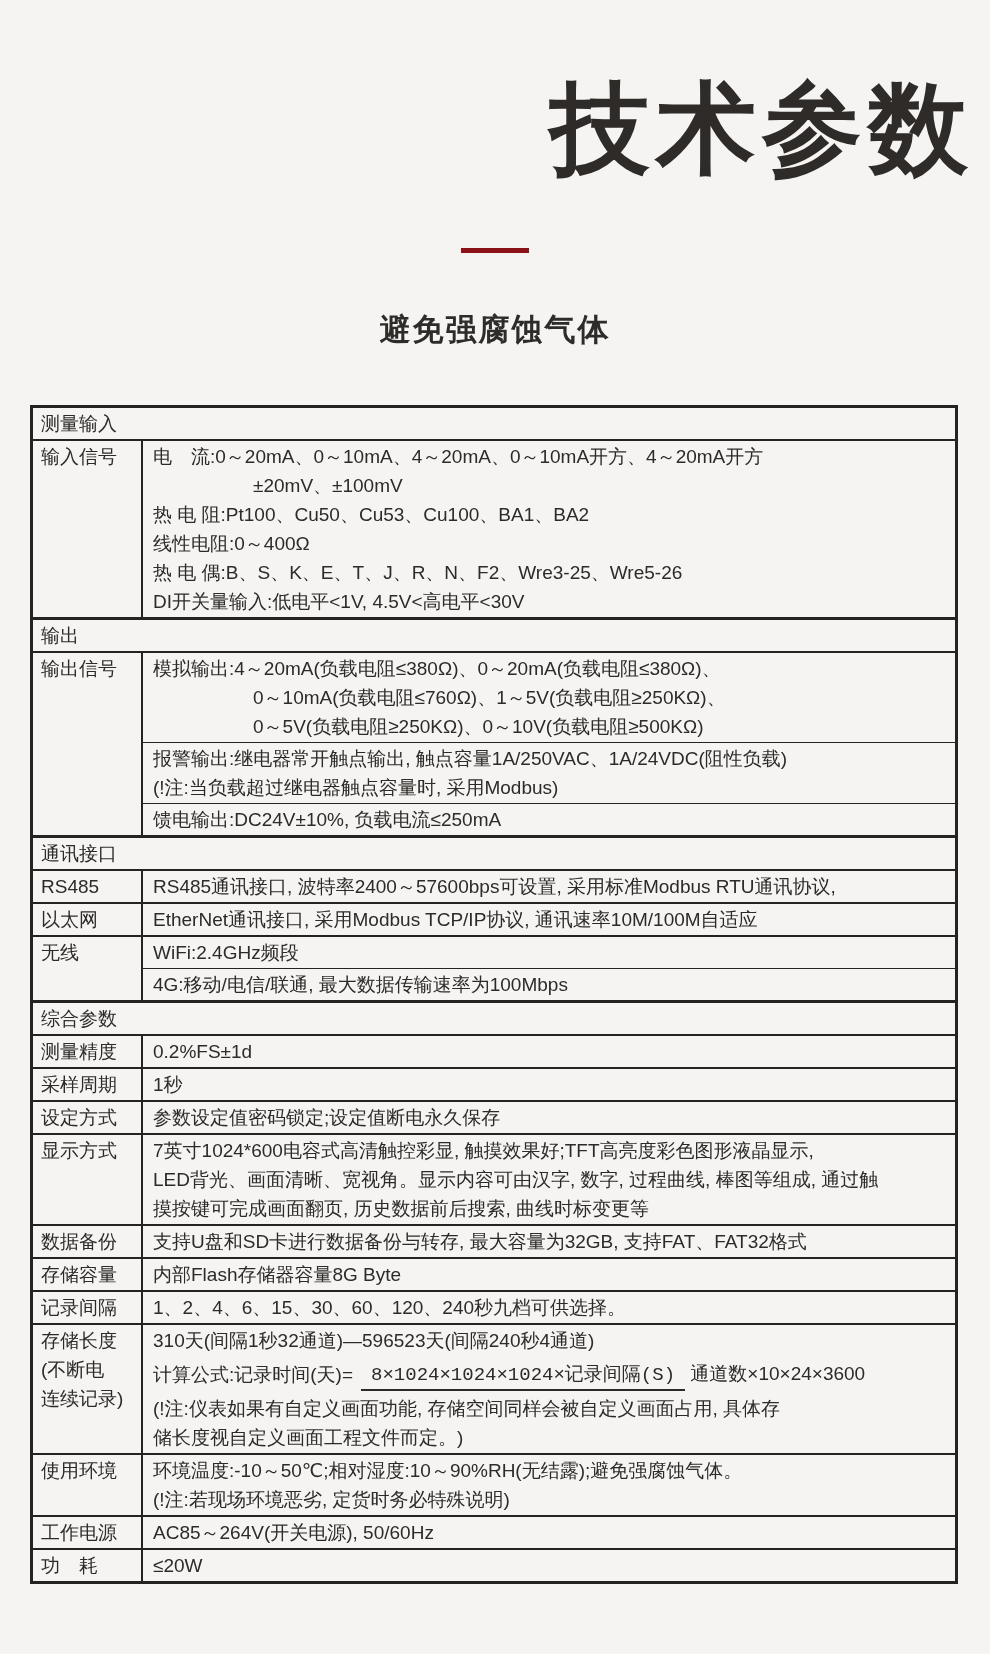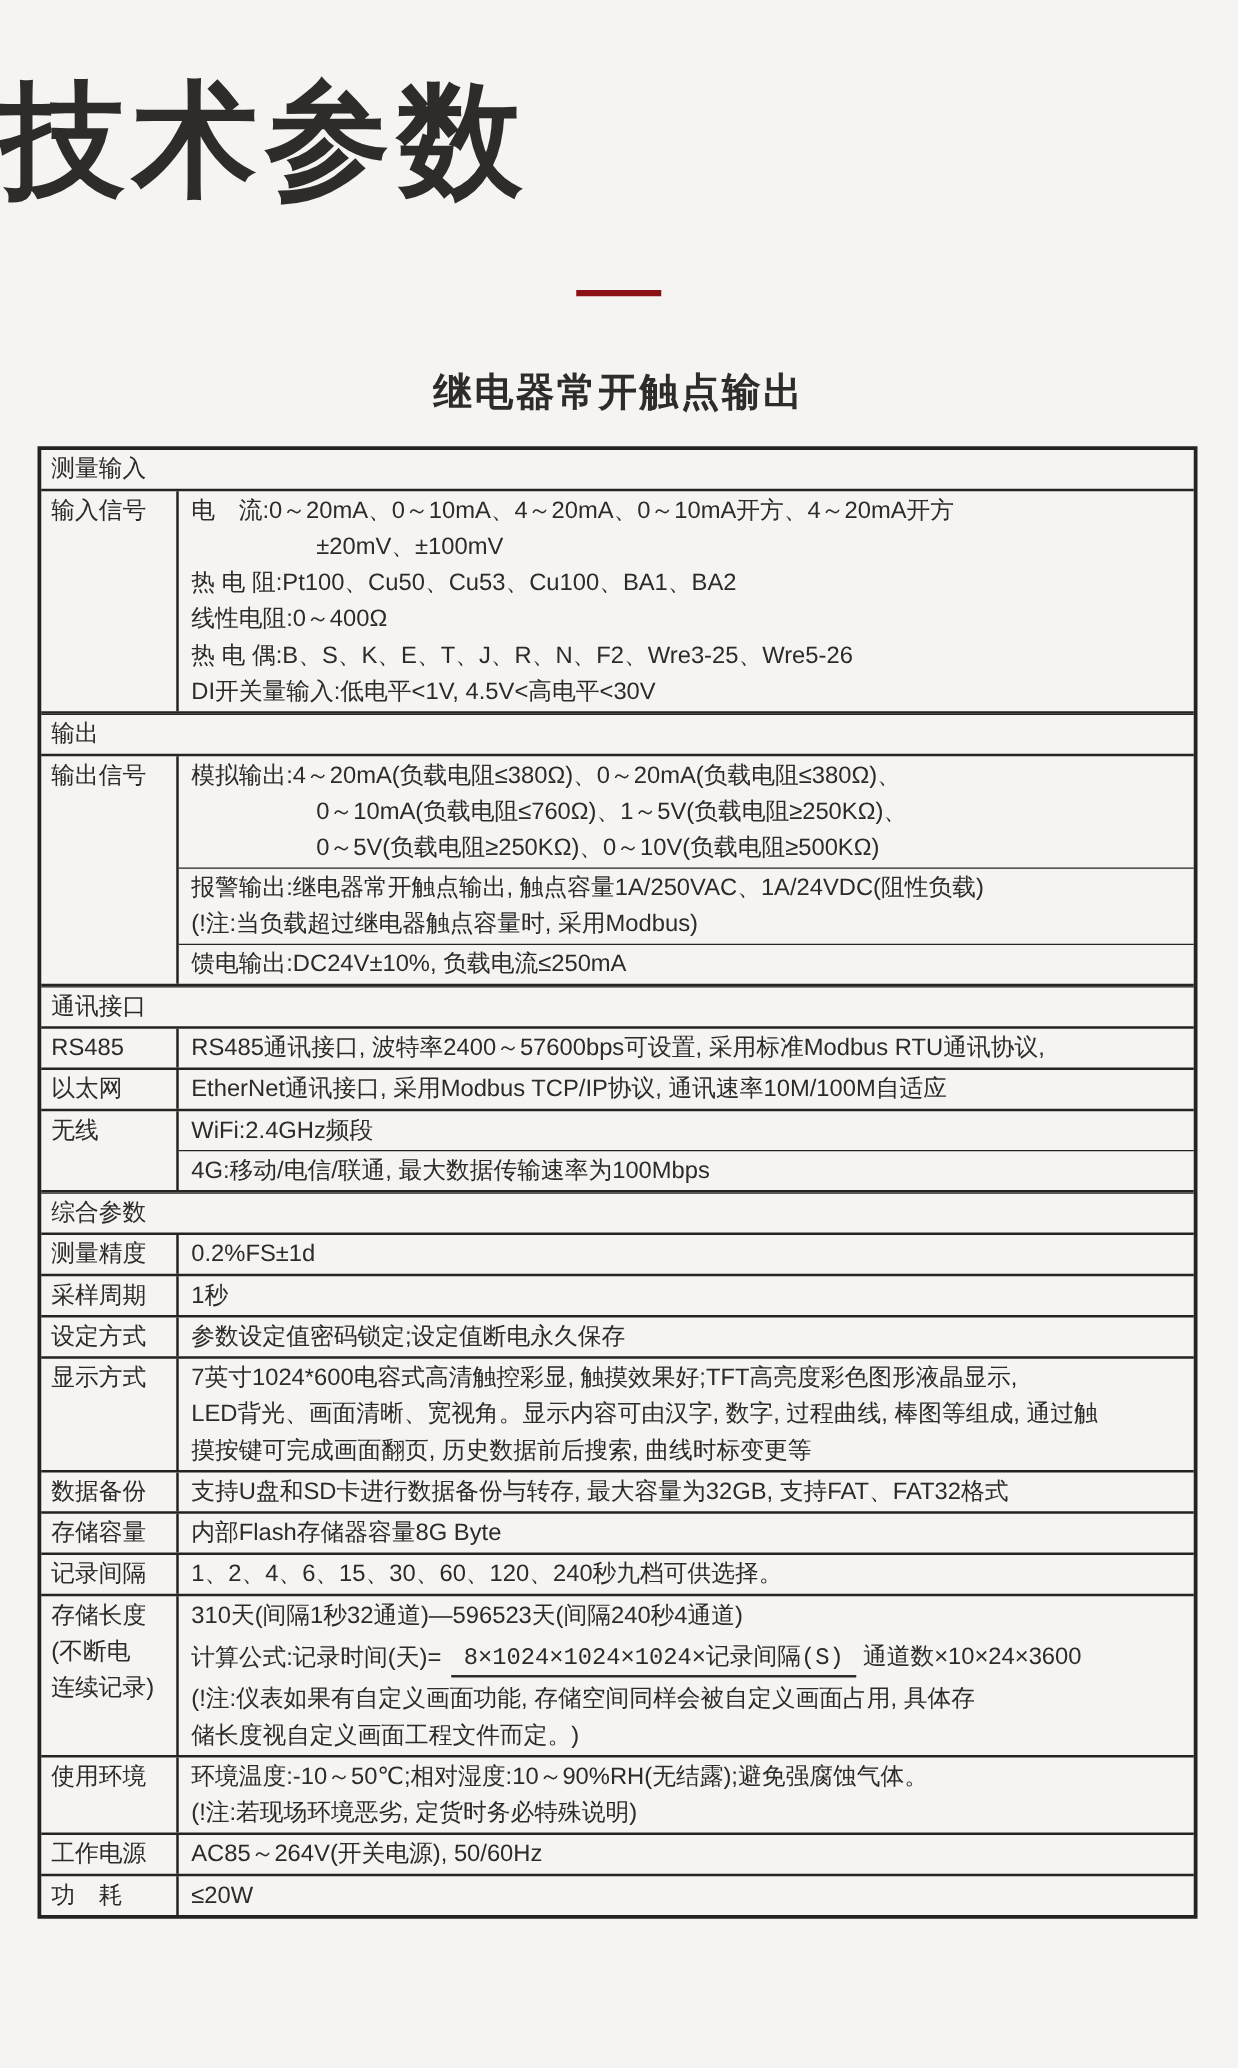--- a/index.html
+++ b/index.html
@@ -11,42 +11,42 @@
   html,body{margin:0;padding:0;}
   body{
     width:990px;height:1654px;overflow:hidden;
     background:var(--bg);
     color:var(--ink);
     font-family:"Liberation Sans","DejaVu Sans",sans-serif;
   }
   .page{width:990px;height:1654px;position:relative;}
 
   .title{
-    margin:0;padding-top:56px;
-    text-align:left;
+    margin:16px;padding-top:56px;
+    text-align:right;
     font-size:100px;line-height:112px;
     font-weight:900;letter-spacing:6px;
     color:#2e2b29;
   }
   .divider{
     width:68px;height:5px;background:var(--accent);
     margin:64px auto 0 auto;
   }
   .subtitle{
     margin:0;padding-top:58px;
     text-align:center;
     font-size:31px;line-height:38px;
     font-weight:700;letter-spacing:2px;
     color:#2e2b29;
   }
 
   .spec-table{
     box-sizing:border-box;
     width:928px;
-    margin:24px 0 0 30px;
+    margin:56px 0 0 30px;
     border:3px solid var(--line);
     font-size:19px;
     line-height:29px;
     color:var(--ink);
   }
   .sec-header{
     padding:1px 8px;
     border-top:1px solid var(--line);
     border-bottom:2px solid var(--line);
     font-weight:400;
@@ -86,21 +86,21 @@
   }
   .frac-den{padding-top:3px;white-space:nowrap;}
 </style>
 </head>
 <body>
 
 <div class="page">
 
   <h1 class="title">技术参数</h1>
   <div class="divider"></div>
-  <h2 class="subtitle">继电器常开触点输出</h2>
+  <h2 class="subtitle">避免强腐蚀气体</h2>
 
   <div class="spec-table">
 
     <div class="sec-header">测量输入</div>
     <div class="t-row">
       <div class="t-label">输入信号</div>
       <div class="t-content">
         <div class="t-cell">
           <div class="line">电　流:0～20mA、0～10mA、4～20mA、0～10mA开方、4～20mA开方</div>
           <div class="line indent">±20mV、±100mV</div>

